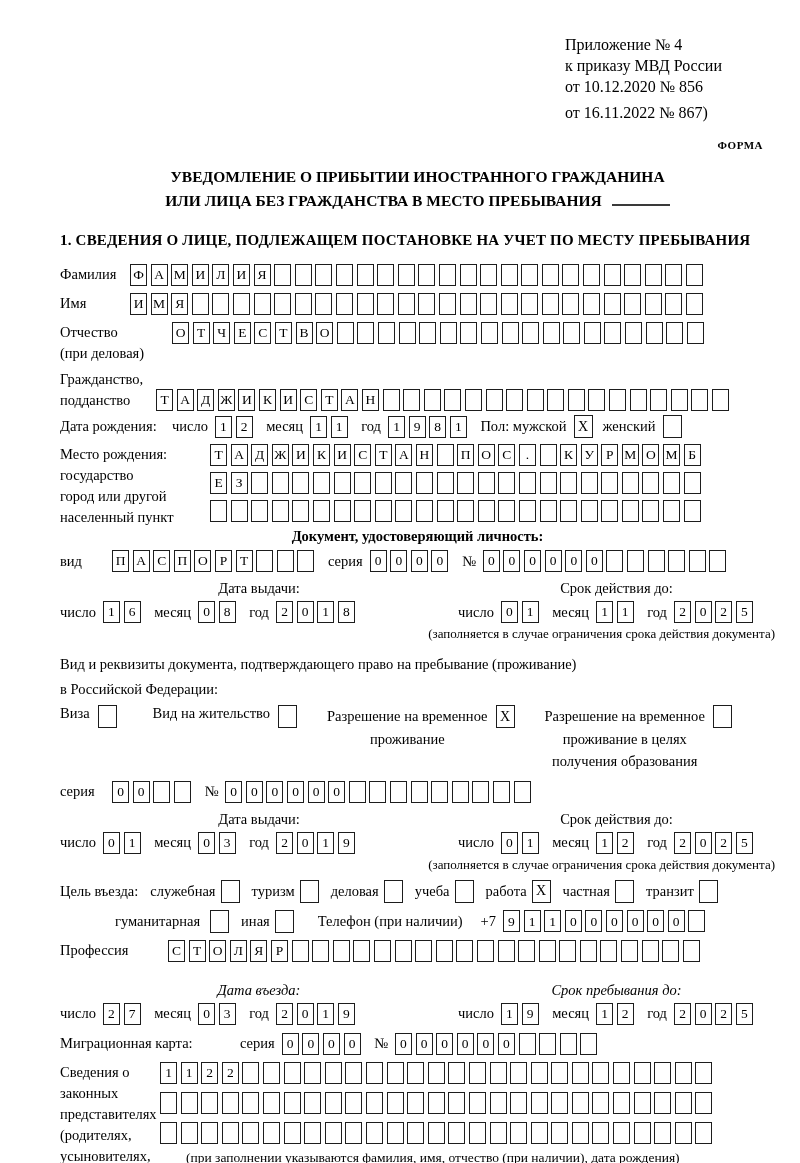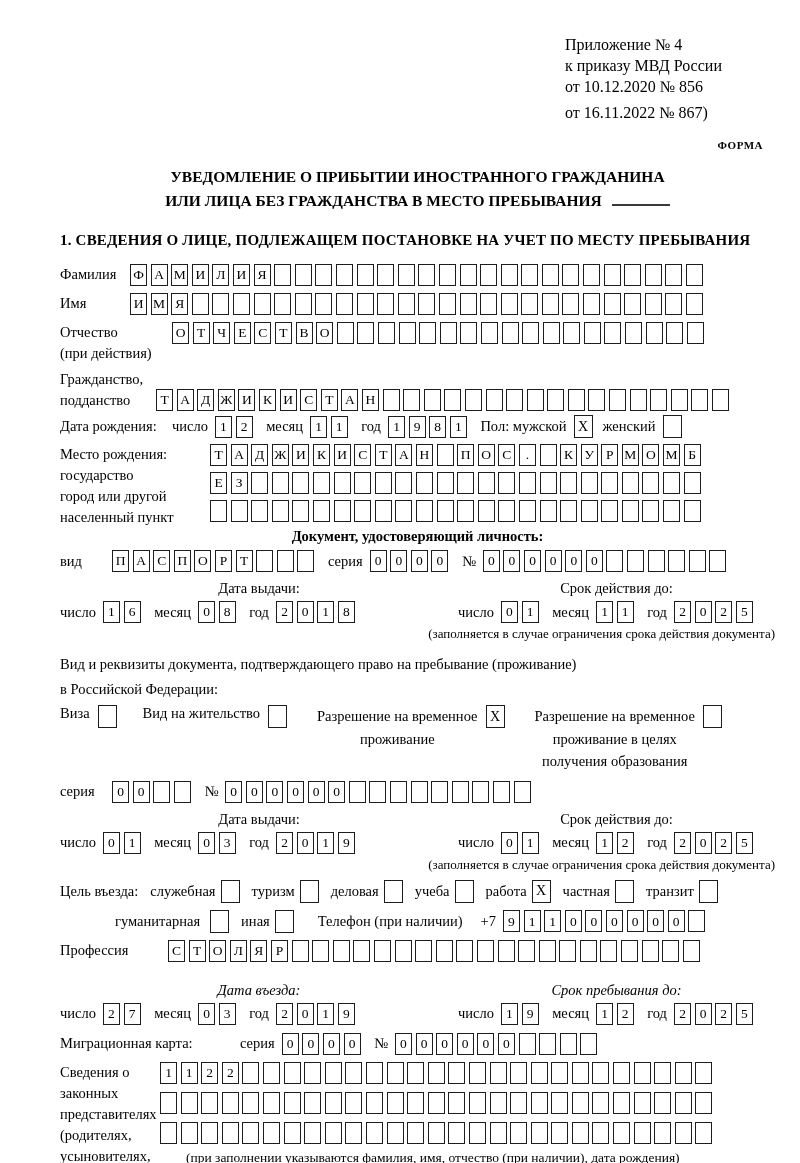--- a/index.html
+++ b/index.html
@@ -34,21 +34,21 @@
   .center{text-align:center;}
   .bold{font-weight:bold;}
   .dcols{display:flex;align-items:flex-start;}
   .dleft{width:398px;flex:none;}
   .dright{width:317px;flex:none;}
   .note{font-size:13px;text-align:right;margin-top:3px;}
   .para{margin-top:10px;line-height:1.7;}
   .optrow{display:flex;align-items:flex-start;margin-top:4px;}
   .opt{display:flex;align-items:flex-start;}
   .opt .ol{margin-right:8px;}
-  .optcenter{text-align:center;line-height:1.55;} .gap26{margin-left:26px;} .gap30{margin-left:30px;}
+  .optcenter{text-align:center;line-height:1.55;} .gap26{margin-left:36px;} .gap30{margin-left:30px;}
   .purline{display:flex;align-items:center;margin-top:7px;}
   .purline .pw{margin:0 5px 0 12px;}
   .purline .pb{flex:none;}
   .repnote{font-size:13.5px;margin-top:6px;margin-left:110px;}
   .cellrow{margin-bottom:6px;display:flex;}
 </style>
 </head>
 <body>
 
 <div class="page">
@@ -136,21 +136,21 @@
         <span class="cell"></span>
         <span class="cell"></span>
         <span class="cell"></span>
         <span class="cell"></span>
       </span>
   </div>
 
   <div class="frow-top">
     <span class="lbl w112 stack">
       <div>Отчество</div>
-      <div>(при действия)</div>
+      <div>(при деловая)</div>
     </span>
     <span class="cells">
         <span class="cell">О</span>
         <span class="cell">Т</span>
         <span class="cell">Ч</span>
         <span class="cell">Е</span>
         <span class="cell">С</span>
         <span class="cell">Т</span>
         <span class="cell">В</span>
         <span class="cell">О</span>

